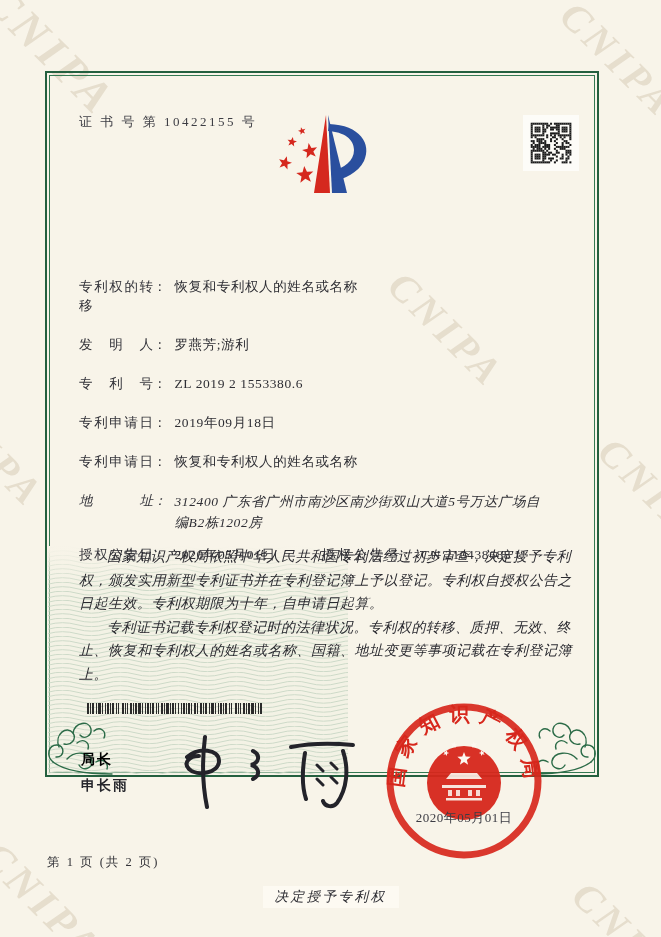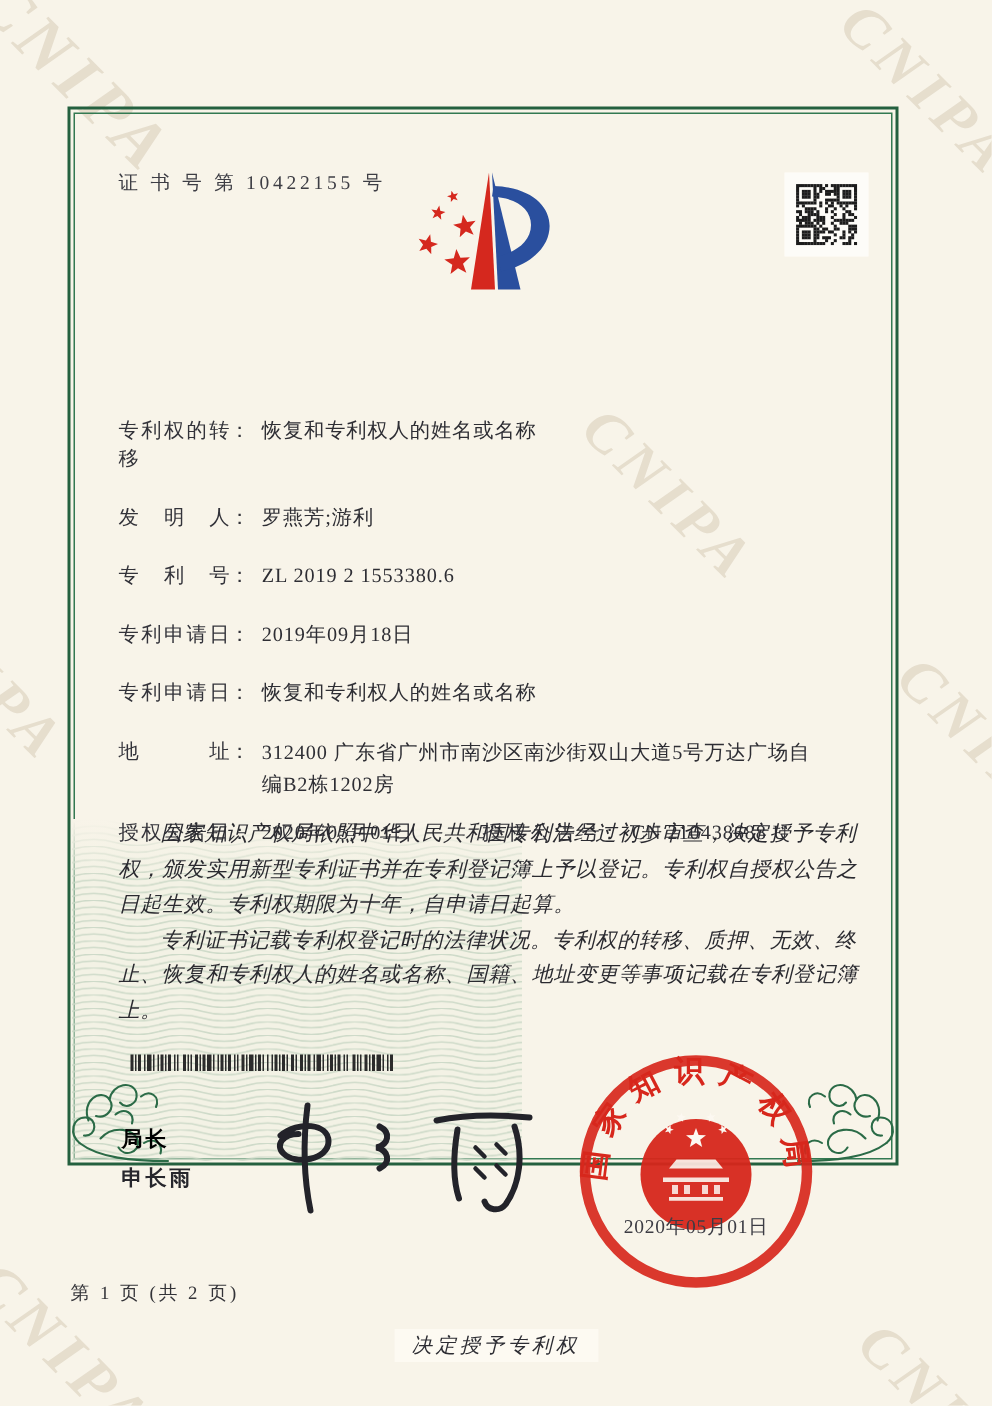--- a/index.html
+++ b/index.html
@@ -46,21 +46,21 @@
     position:absolute; left:0; right:0; top:128px; text-align:center;
     font-size:30px; font-weight:700; letter-spacing:8px; color:#141419; z-index:4;
     text-indent:8px;
   }
   
   .fields { position:absolute; left:32px; top:204px; width:496px; z-index:4; font-size:13.5px; }
   .f-row { display:flex; align-items:flex-start; margin-bottom:20px; line-height:19px; }
   .f-label { display:inline-block; width:74px; text-align:justify; text-align-last:justify; color:#33333a; flex:none; }
   .f-colon { flex:none; margin-right:8px; color:#33333a; }
   .f-value { color:#2e2e34; letter-spacing:0.6px; }
-  .f-row.addr { margin-bottom:12px; }
+  .f-row.addr { margin-bottom:12px;font-style:italic; }
   .f-row.addr .f-value { width:372px; line-height:21px; }
   .f-row.grant { margin-bottom:0; }
   .grant-group2 { display:flex; margin-left:46px; }
   
   .body-text {
     position:absolute; left:32px; top:472px; width:496px; z-index:4;
     font-size:14px; font-style:italic; line-height:23.5px; color:#2a2a30;
     letter-spacing:0.5px;
   }
   .body-text p { text-indent:2em; }

